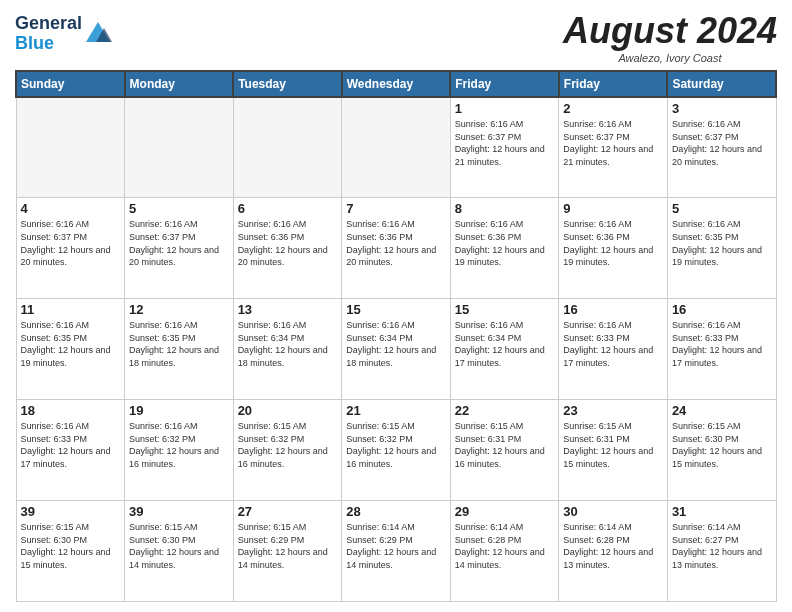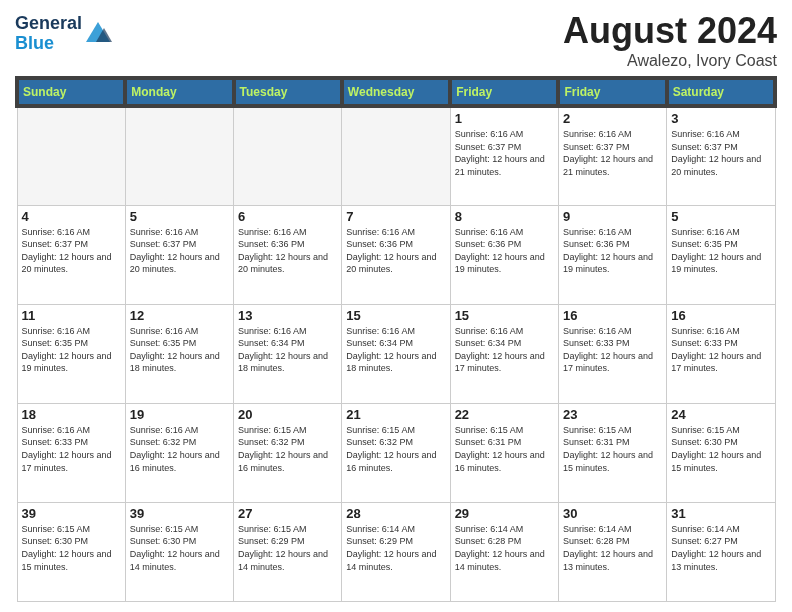--- a/index.html
+++ b/index.html
@@ -36,45 +36,46 @@
     }
     .logo-text span {
       color: #1a8fd1;
     }
     .logo-icon {
       width: 28px;
       height: 28px;
       margin-left: 2px;
     }
     .title-block {
-      text-align: right;
+      text-align: center;
+      font-style: italic;
     }
     .month-year {
       font-size: 36px;
       font-weight: bold;
       color: #222;
     }
     .location {
-      font-size: 16px;
+      font-size: 11px;
       color: #444;
     }
     .calendar {
       flex: 1;
       border-collapse: collapse;
       width: 100%;
       table-layout: fixed;
     }
     .calendar th {
       background: #2e6da4;
-      color: #bef264;
+      color: #ffffff;
       font-size: 12px;
       font-weight: bold;
       padding: 5px 4px;
       text-align: left;
-      border: 4px solid #404040;
+      border: 2px solid #404040;
     }
     .calendar td {
       border: 1px solid #ccc;
       vertical-align: top;
       padding: 3px 4px;
       font-size: 9.5px;
       color: #222;
       background: #fff;
       height: 84px;
     }

